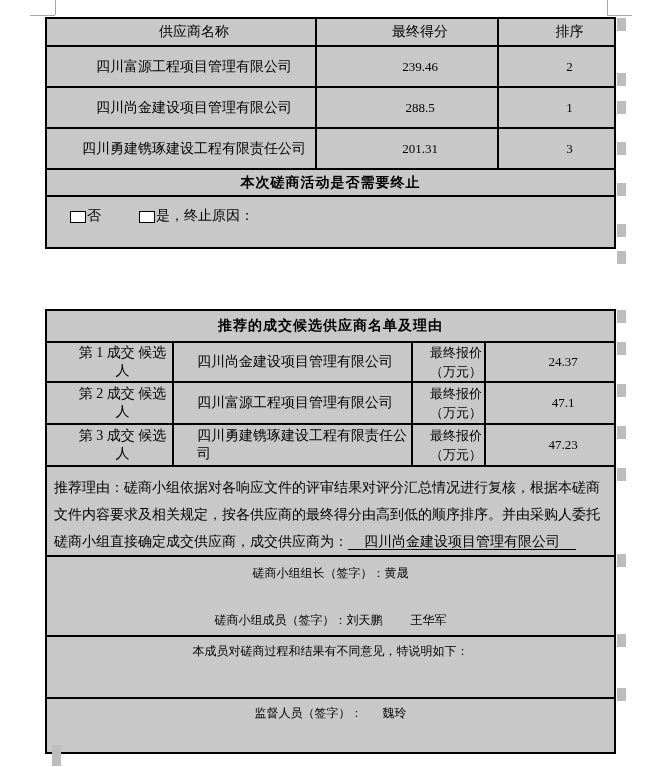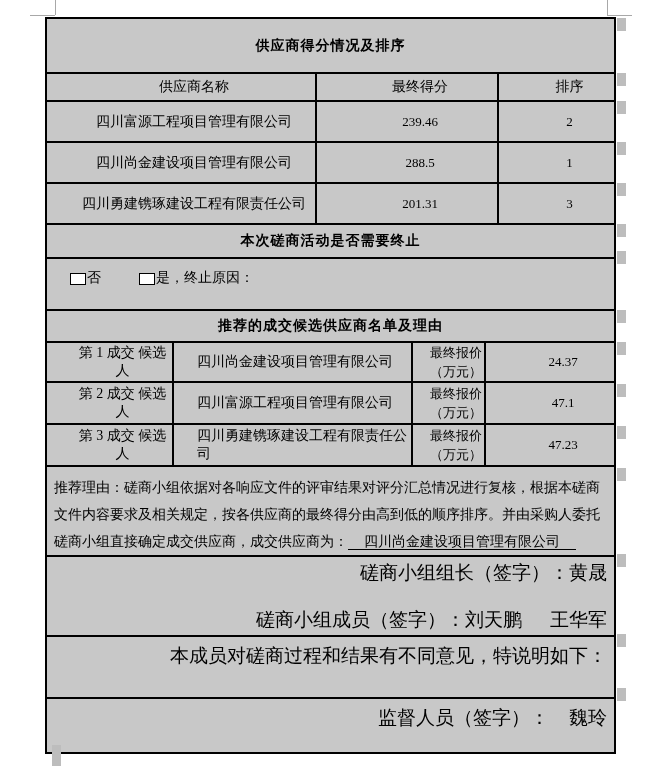--- a/index.html
+++ b/index.html
@@ -17,21 +17,21 @@
 
   .price-label { text-align:right; line-height:19px; font-size:13px; }
   .num { font-size:13px; }
 
   .cbx { display:inline-block; width:14px; height:10px; background:#fff; border:1px solid #000; vertical-align:middle; margin-right:1px; }
   .cbx-gap { display:inline-block; width:38px; }
 
   .reason-cell { vertical-align:top; text-align:left; padding:7px 7px 0 7px; line-height:27px; font-size:14px; }
   .uline { border-bottom:1px solid #000; padding:0 16px; }
 
-  .sig-cell { vertical-align:top; text-align:right; padding:6px 7px 2px 7px; font-size:19px; }
+  .sig-cell { vertical-align:top; text-align:center; padding:6px 7px 2px 7px; font-size:12px; }
   .sig-line { line-height:20px; }
   .sig-line + .sig-line { margin-top:27px; }
   .name-gap { display:inline-block; width:28px; }
 
   
   .crop { position:absolute; background:#a8a8a8; }
   .row-marker { position:absolute; left:617px; width:9px; height:13px; background:#bdbdbd; }
   .bottom-bar { position:absolute; left:52px; top:745px; width:9px; height:21px; background:#bdbdbd; }
 </style>
 </head>
@@ -44,44 +44,41 @@
   <div class="crop" style="left:607px;top:0;width:1px;height:15px;"></div>
   <div class="crop" style="left:607px;top:15px;width:25px;height:1px;"></div>
 
   <table class="doc t1">
     <colgroup>
         <col style="width:270px">
         <col style="width:182px">
         <col style="width:117px">
       </colgroup>
     <tbody>
-        <tr style="height:55px">
-      <td colspan="3" class="title-cell">供应商得分情况及排序</td>
-    </tr>
     <tr style="height:28px">
       <td class="center">供应商名称</td>
       <td class="center">最终得分</td>
       <td class="center">排序</td>
     </tr>
     <tr style="height:41px">
       <td class="center">四川富源工程项目管理有限公司</td>
       <td class="center num">239.46</td>
       <td class="center num">2</td>
     </tr>
     <tr style="height:41px">
       <td class="center">四川尚金建设项目管理有限公司</td>
       <td class="center num">288.5</td>
       <td class="center num">1</td>
     </tr>
     <tr style="height:41px">
       <td class="center">四川勇建镌琢建设工程有限责任公司</td>
       <td class="center num">201.31</td>
       <td class="center num">3</td>
     </tr>
-    <tr style="height:34px">
+    <tr style="height:27px">
       <td colspan="3" class="title-cell">本次磋商活动是否需要终止</td>
     </tr>
     <tr style="height:52px">
       <td colspan="3" class="left" style="vertical-align:top;padding-top:10px;">
         <span class="cbx"></span><span>否</span><span class="cbx-gap"></span><span class="cbx"></span><span>是，终止原因：</span>
       </td>
     </tr>
   </tbody>
     </table>
 

